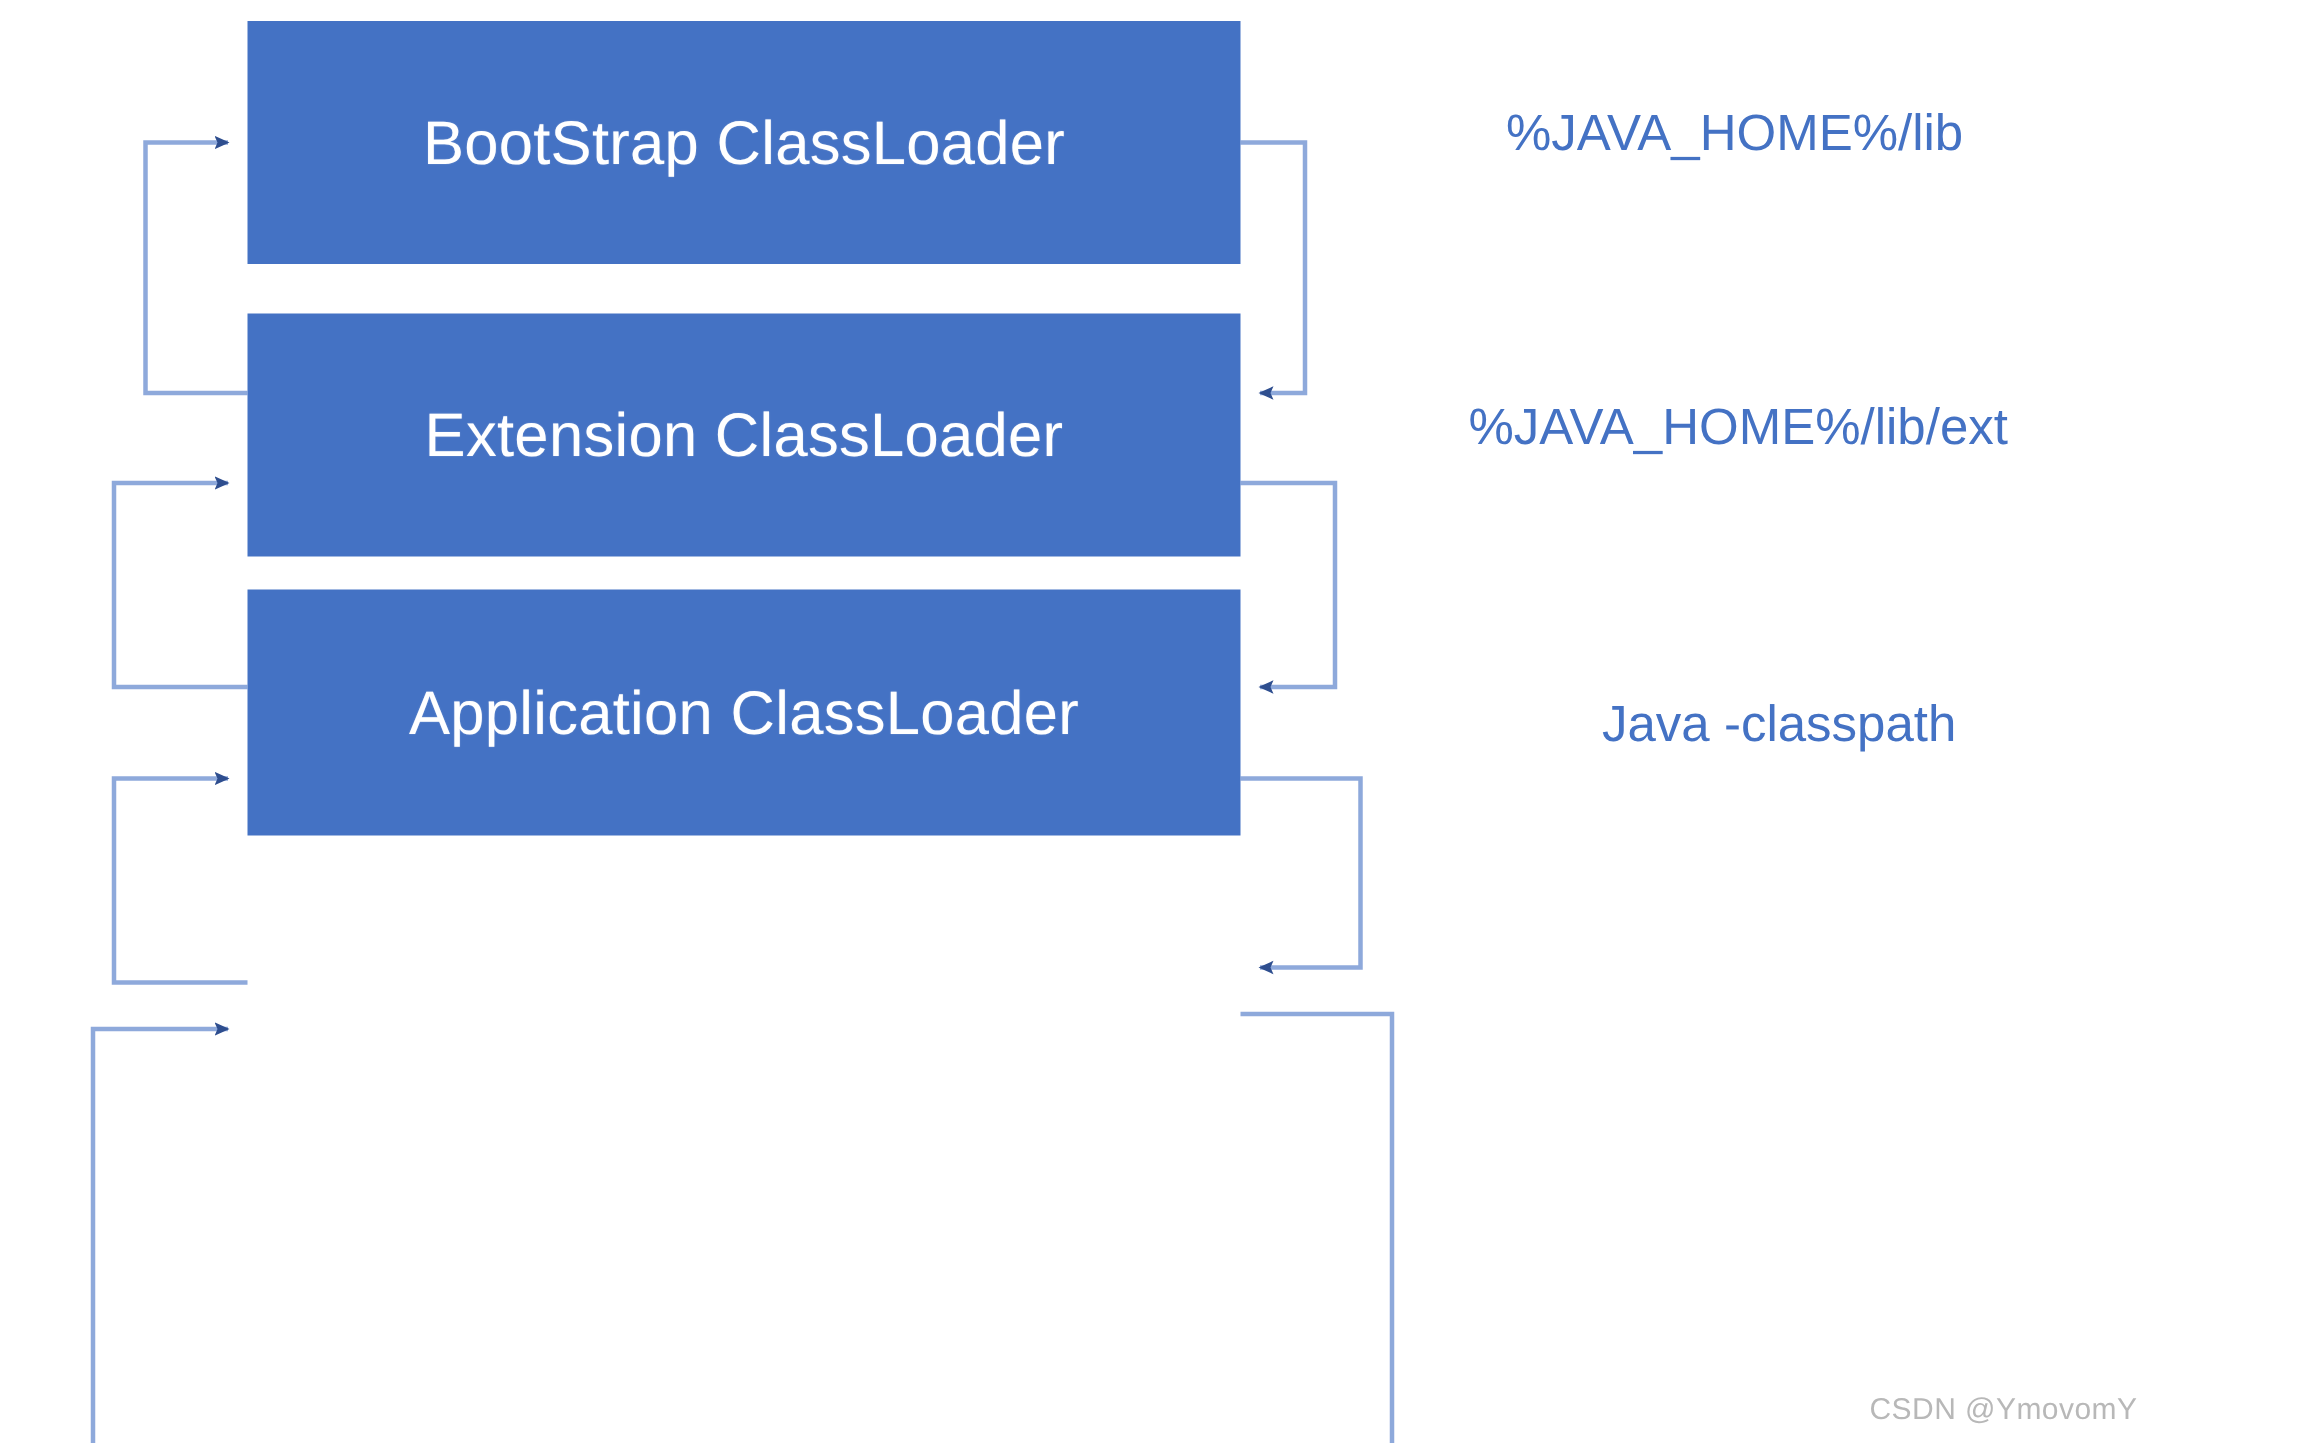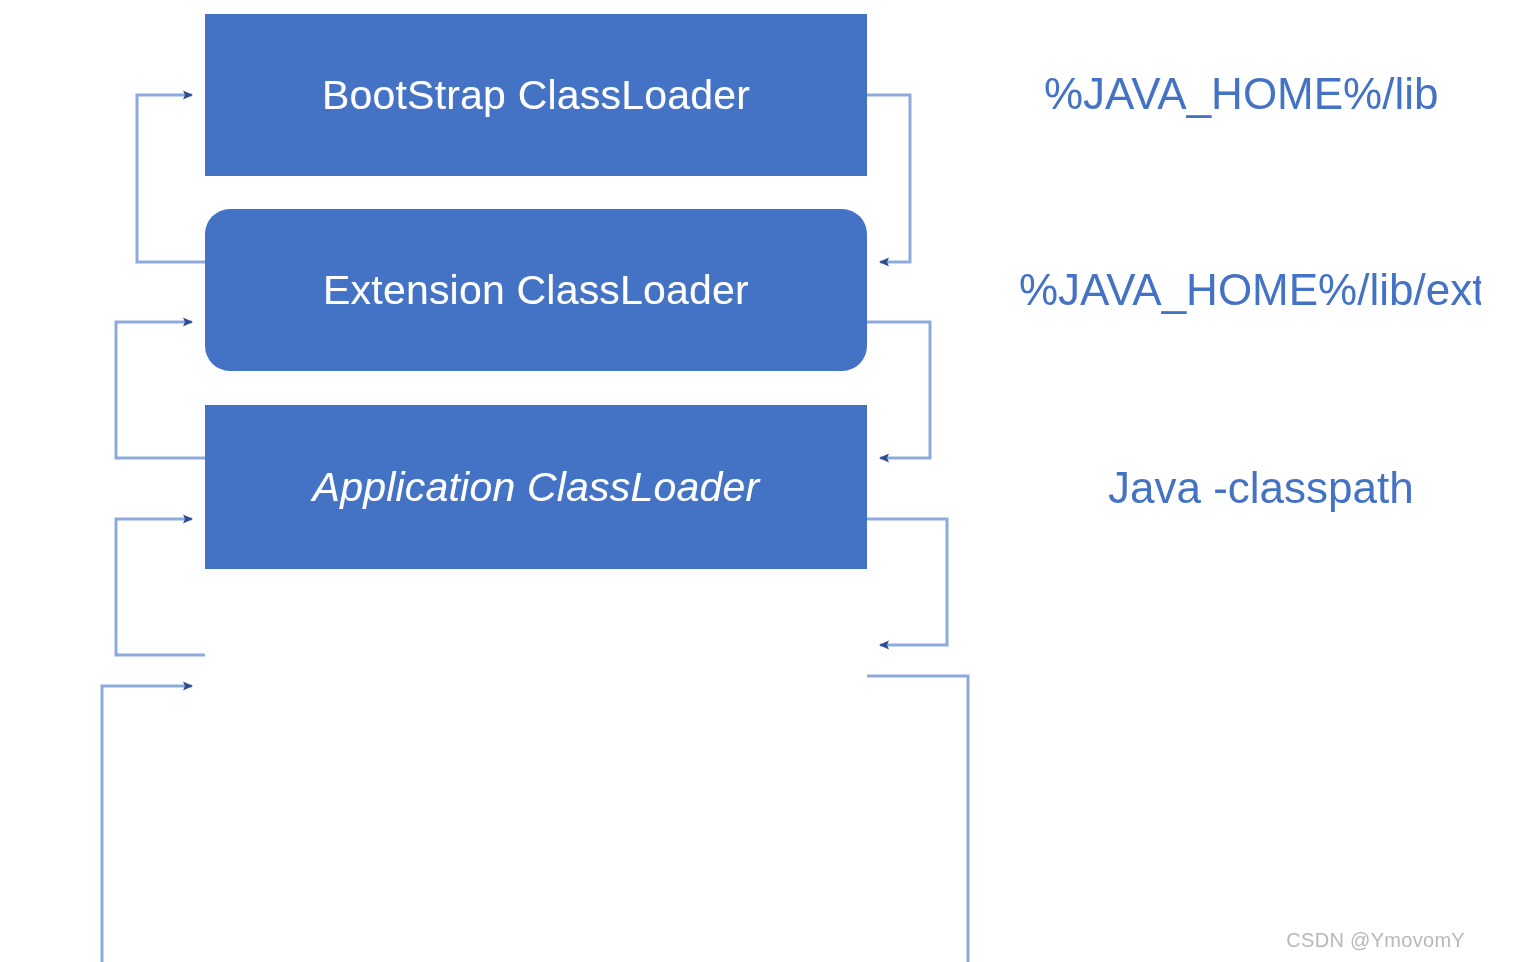--- a/index.html
+++ b/index.html
@@ -9,21 +9,20 @@
   }
   body {
     font-family: "Liberation Sans", sans-serif;
   }
   #canvas {
     position: relative;
     width: 1441px;
     height: 962px;
     background: #ffffff;
     overflow: hidden;
-    margin-left: 40px;
   }
   
   .cl-box {
     position: absolute;
     left: 165px;
     width: 662px;
     background: #4472C4;
     box-sizing: border-box;
     display: flex;
     align-items: center;
@@ -33,29 +32,29 @@
   .cl-box .cl-label {
     color: #FFFFFF;
     font-size: 41px;
     font-weight: 400;
     letter-spacing: 0.2px;
     line-height: 1;
     white-space: nowrap;
     text-shadow: 0 0 1px rgba(255,255,255,0.35);
   }
   #box-bootstrap   { top: 14px;  height: 162px; }
-  #box-extension   { top: 209px; height: 162px; border-radius: 25px; }
-  #box-application { top: 405px; height: 164px; font-style: italic; }
+  #box-extension   { top: 209px; height: 162px; }
+  #box-application { top: 393px; height: 164px; }
   #box-custom      { top: 604px; height: 162px; }
 
   
   .side-label {
     position: absolute;
     color: #4472C4;
-    font-size: 44px;
+    font-size: 34px;
     font-weight: 400;
     line-height: 1;
     white-space: nowrap;
     z-index: 3;
   }
   #label-lib      { left: 1004px; top: 72px;  }
   #label-lib-ext  { left: 979px;  top: 268px; }
   #label-classpath{ left: 1068px; top: 466px; }
 
   

